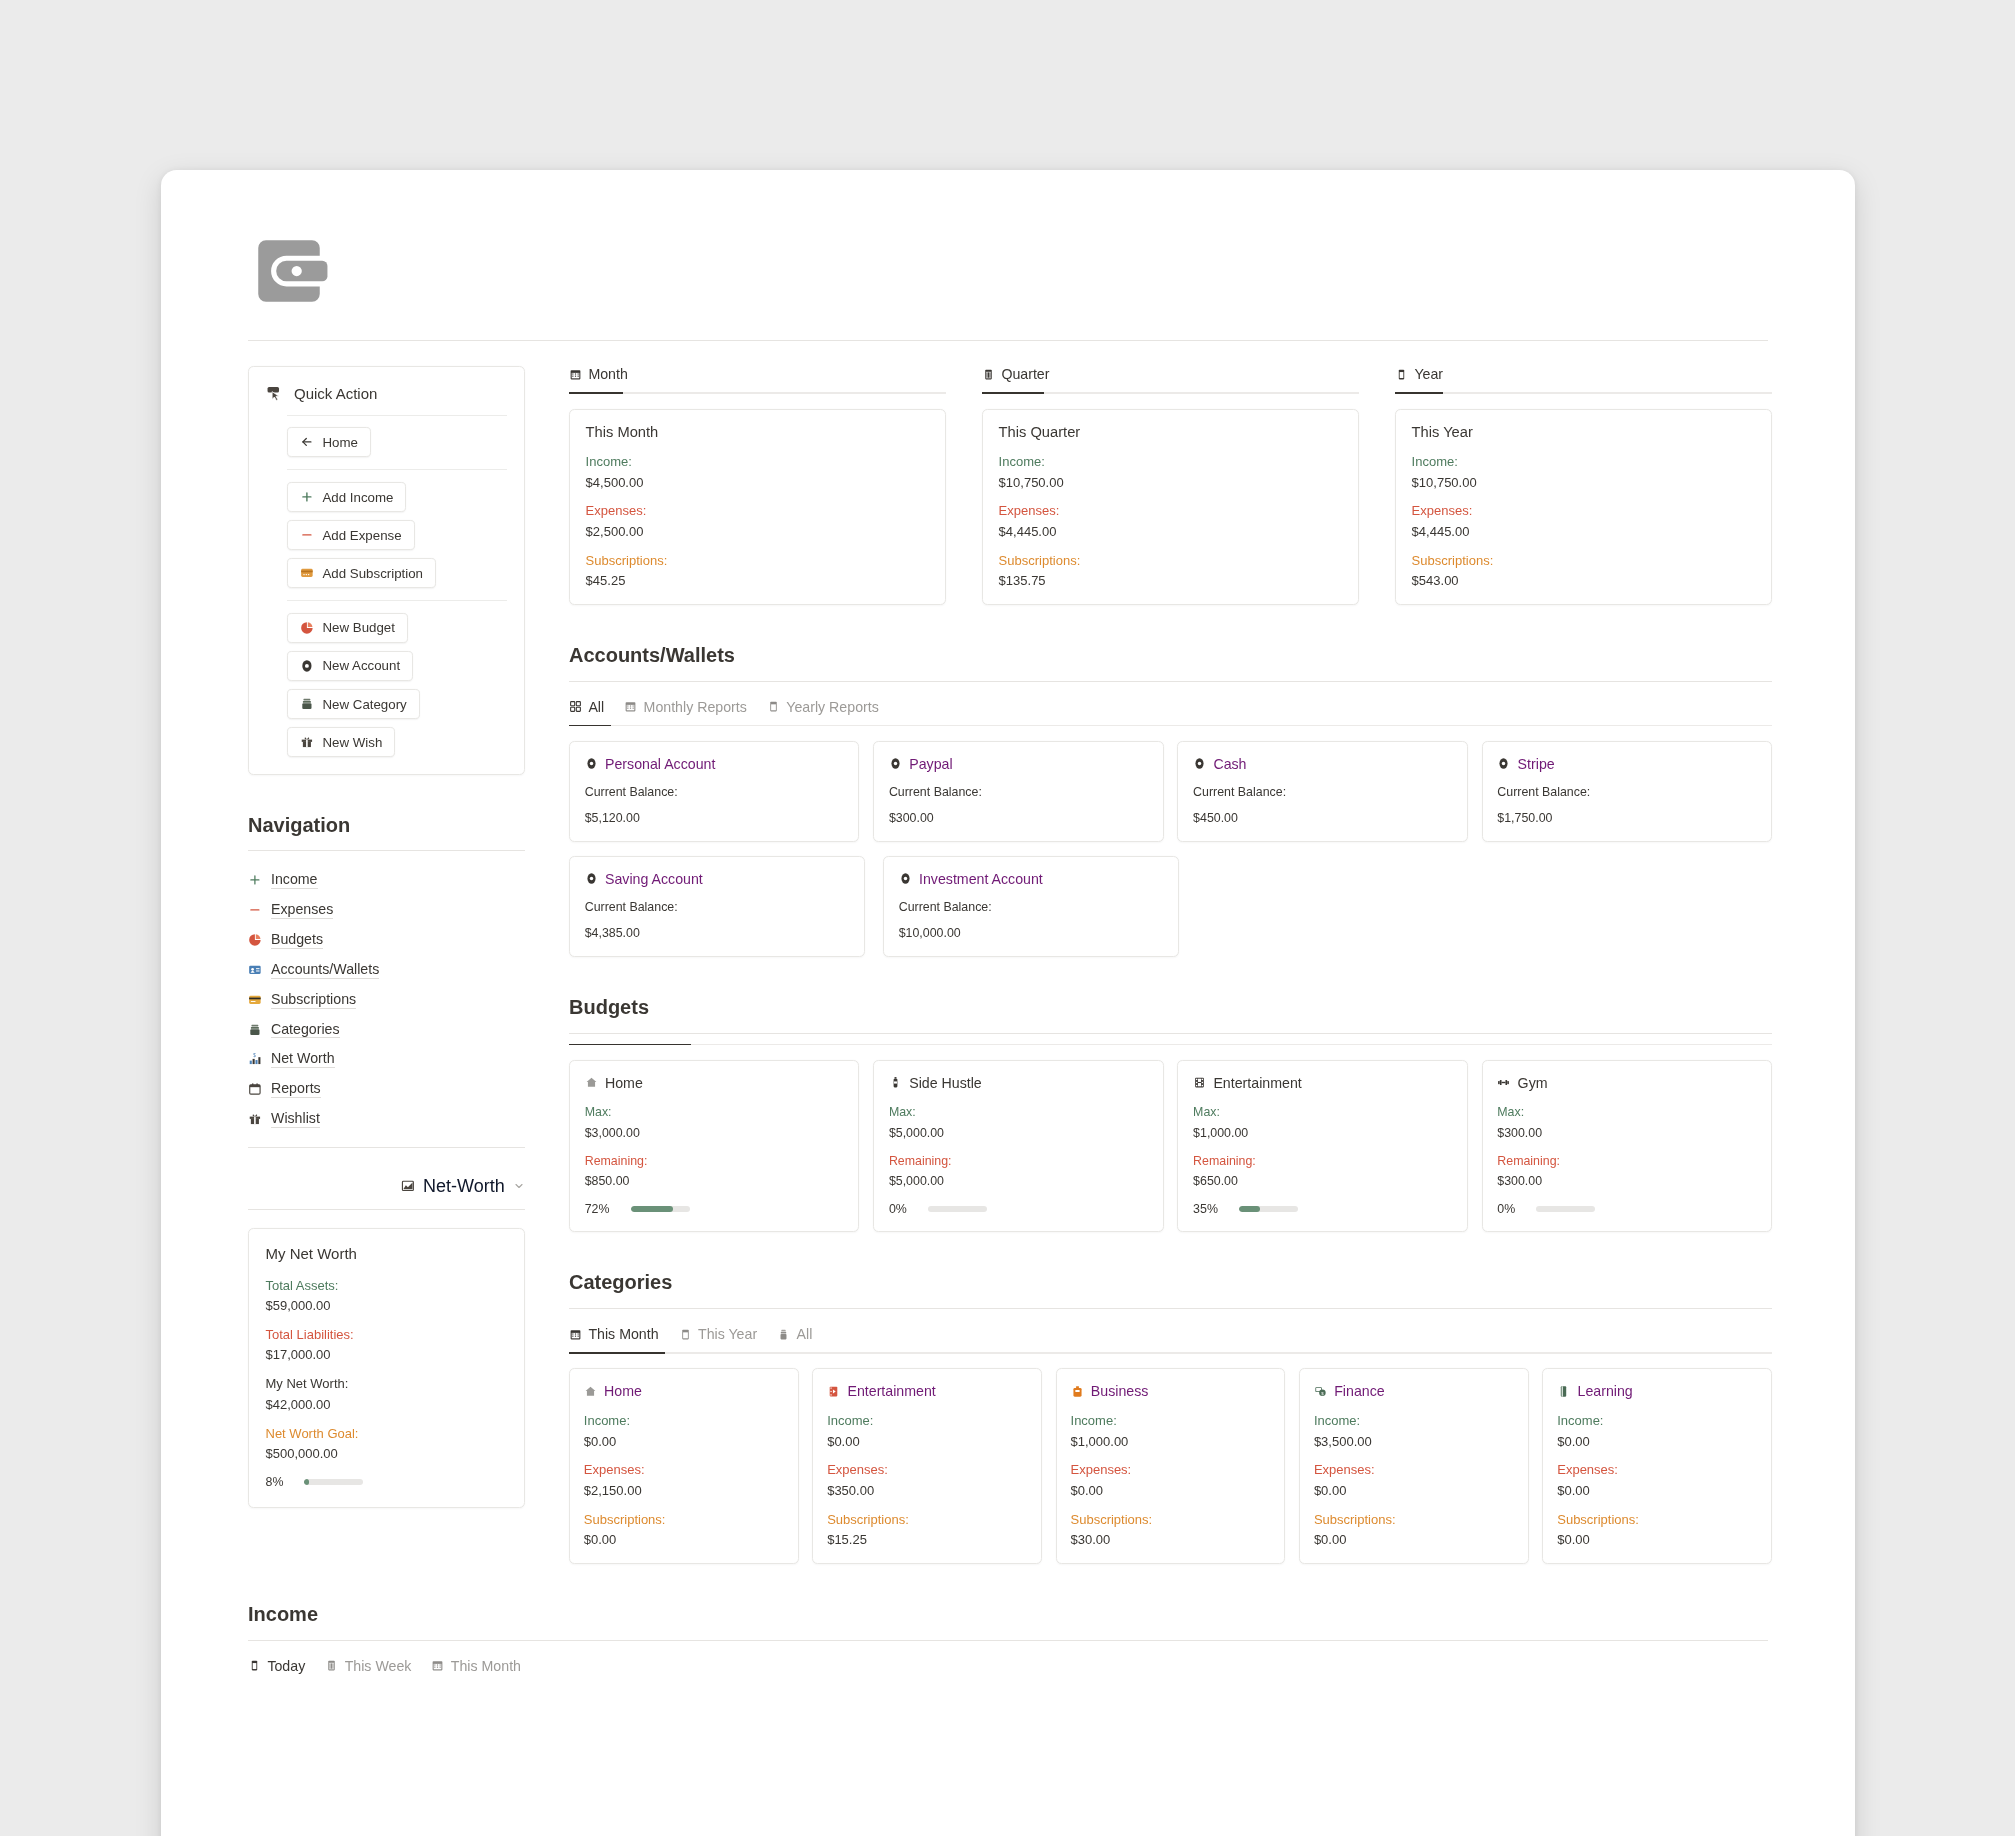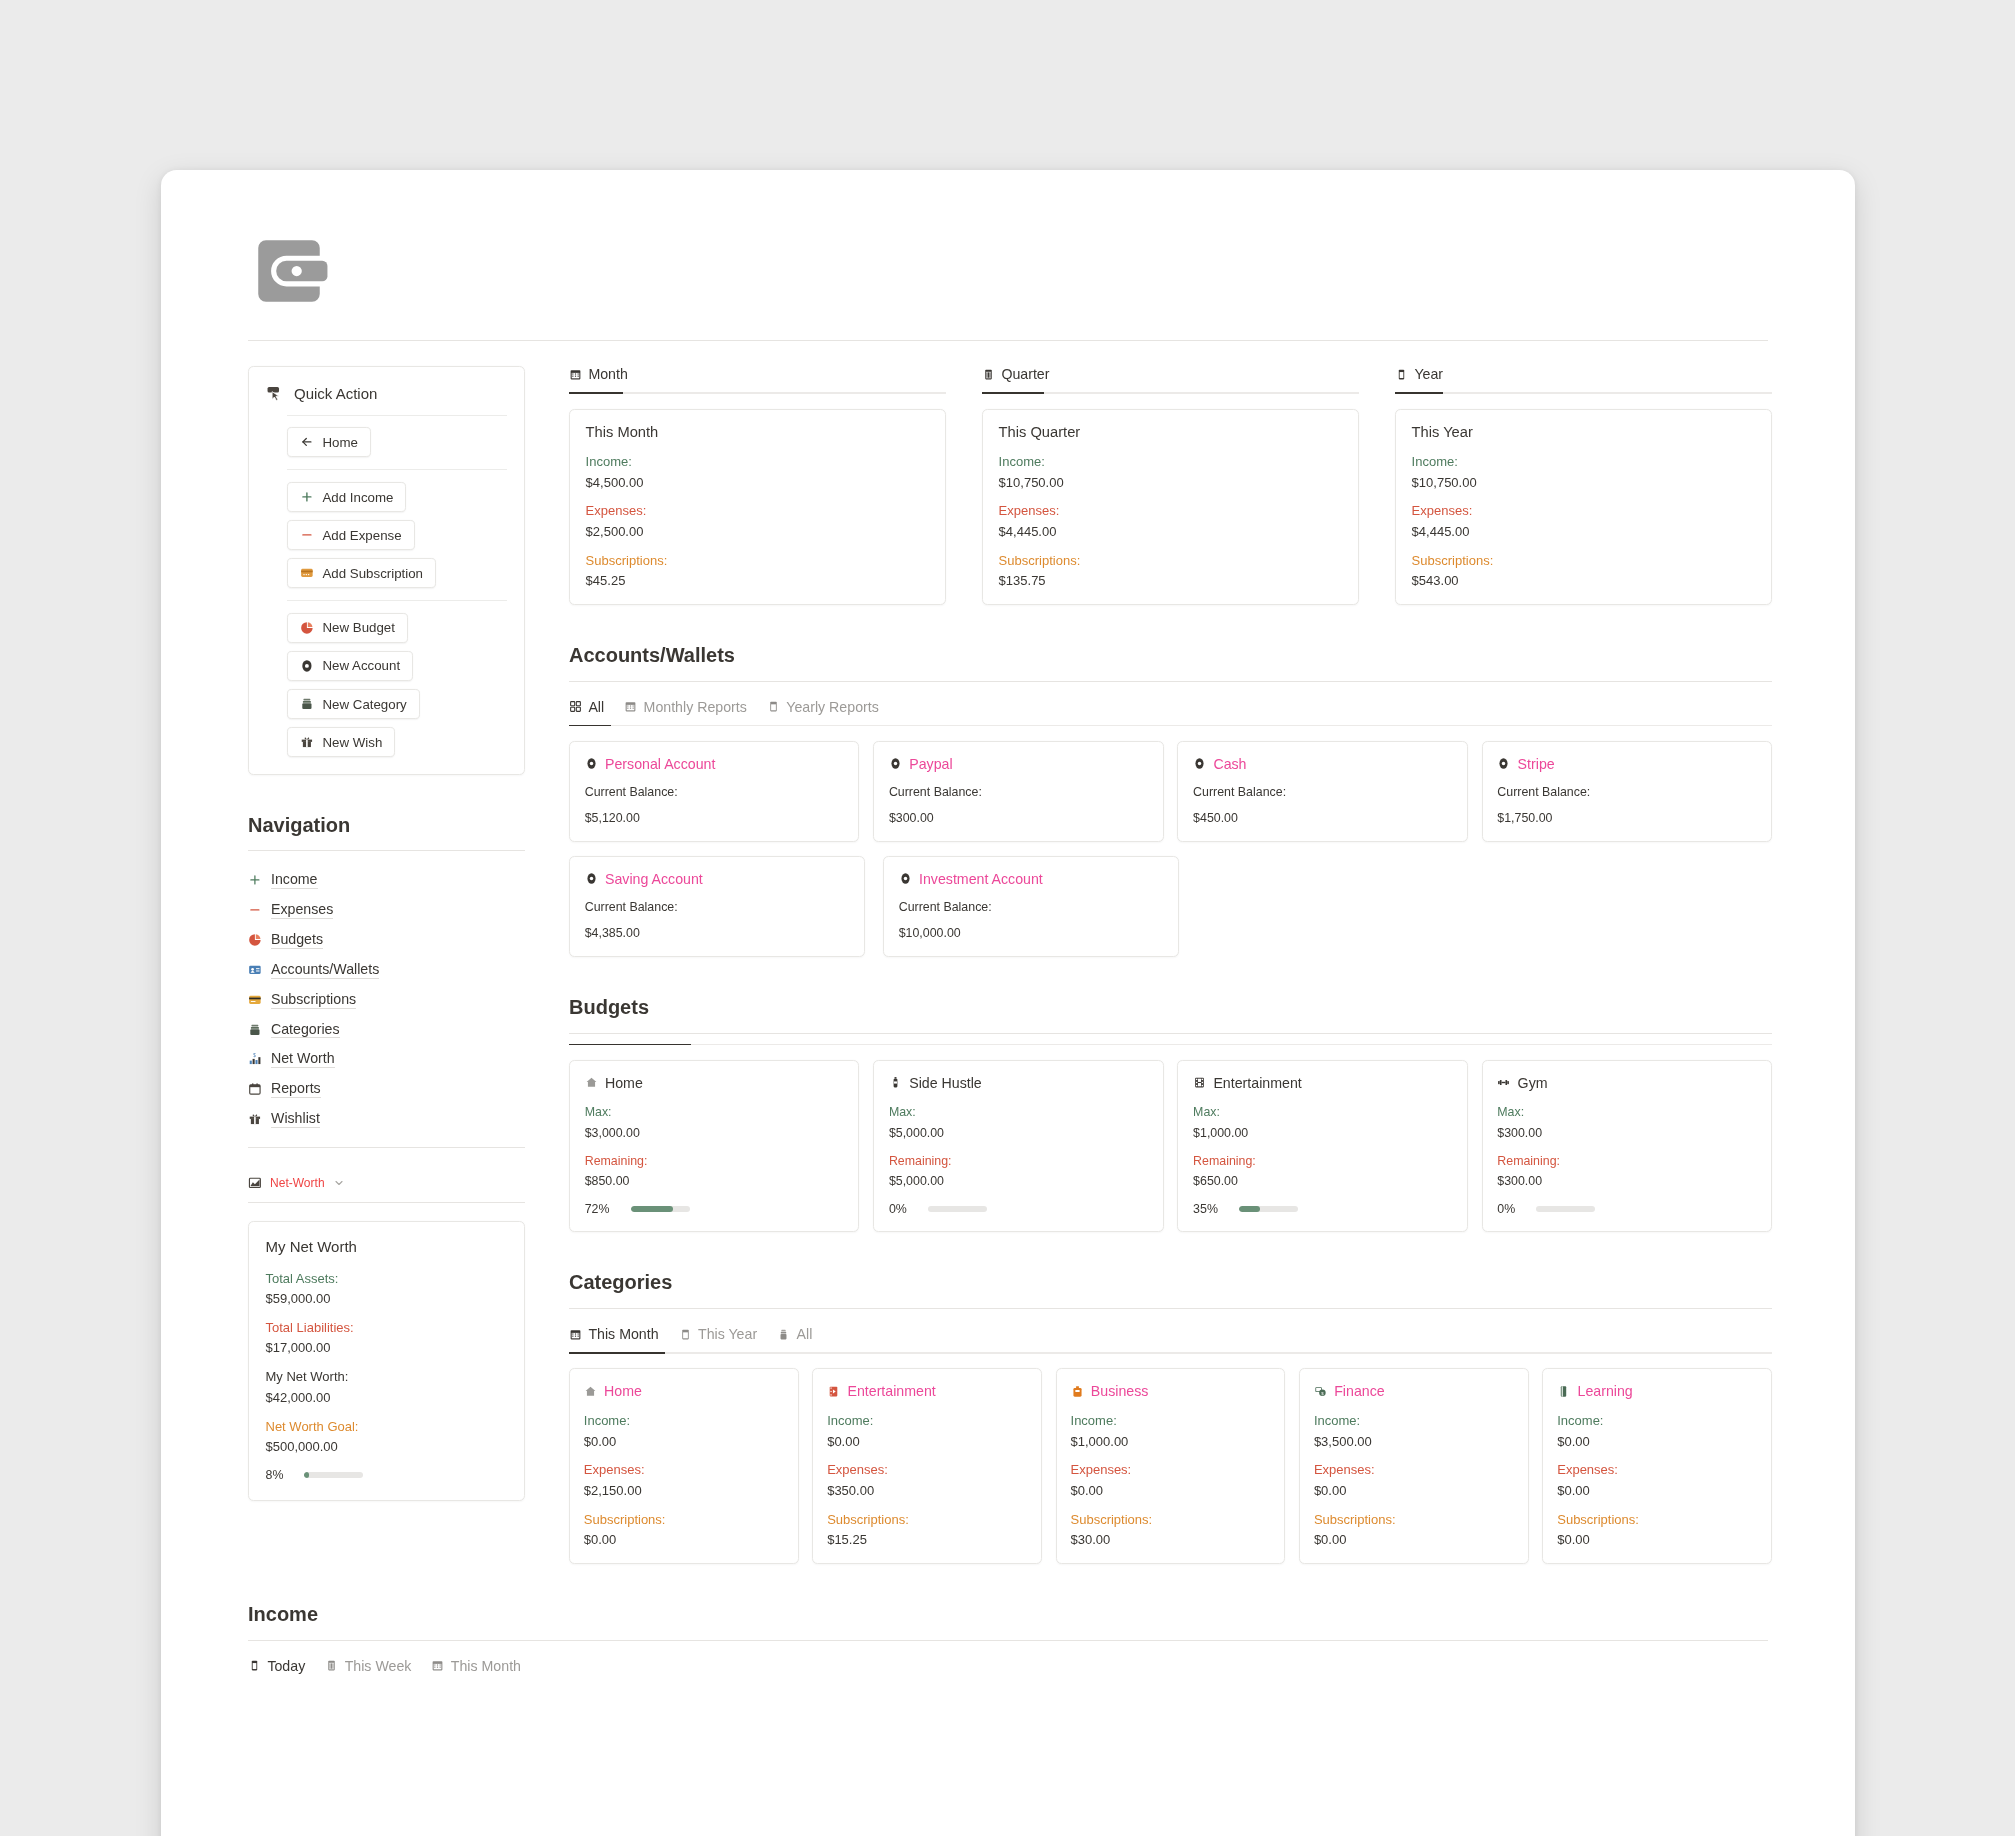--- a/index.html
+++ b/index.html
@@ -61,21 +61,21 @@
   .nav-list { margin-top: 13.8px; }
   .nav-item {
     display:flex; align-items:center; gap:9.2px;
     padding: 6px 0; font-size:14.2px; color:#3a3733;
   }
   .nav-item .txt { border-bottom:0.9px solid #dfddda; padding-bottom:0.9px; }
   .nav-bottom-rule { height:0.9px; background:#e6e4e1; margin-top: 13px; }
 
   .nw-toggle {
     display:flex; align-items:center; gap:8.3px;
-    font-size:12px; color:#ef4444; margin-top: 27.6px;
+    font-size:18px; color:#0f172a; margin-top: 27.6px; justify-content: flex-end;
   }
   .nw-rule { height:0.9px; background:#e6e4e1; margin-top: 12px; }
   .nw-card { margin-top: 19px; padding: 15.6px 16.5px 18.4px 16.5px; }
   .nw-card .h { font-size:15px; color:#3a3733; margin-bottom: 15.6px;}
   .lbl-row { font-size:13px; margin-bottom:5.5px; }
   .val-row { font-size:13px; color:#3a3733; margin-bottom: 13.8px; }
   .c-plain { color:#3a3733; }
   .c-red   { color:#d4553f; }
   .c-orange{ color:#dd8a2e; }
   .c-green { color:#4e7b5e; }
@@ -96,21 +96,21 @@
   .pcard { margin-top: 14.7px; padding: 14.7px 15.6px 15.6px 15.6px; }
   .pcard .h { font-size:14.7px; color:#3a3733; margin-bottom:13.8px; }
 
   .section-title { font-size:20px; font-weight:600; color:#3a3733; }
   .section-rule { height:0.9px; background:#e6e4e1; margin-top:13.8px; }
 
   .grid4 { display:flex; gap:13.8px; margin-top:14.7px; }
   .grid4 > .card { flex:1; padding:13.8px 14.7px 15.6px 14.7px; }
   .grid-row2 { display:flex; gap:18px; margin-top:13.8px; }
   .grid-row2 > .card { width: 296px; flex:none; padding:13.8px 14.7px 15.6px 14.7px; }
-  .acct-name { display:flex; align-items:center; gap:7.3px; font-size:14.2px; color:#ec4899; margin-bottom:13.8px; }
+  .acct-name { display:flex; align-items:center; gap:7.3px; font-size:14.2px; color:#701a75; margin-bottom:13.8px; }
   .acct-lbl { font-size:12.4px; color:#3a3733; margin-bottom:12px; }
   .acct-val { font-size:12.4px; color:#3a3733; }
 
   .bcard .n { display:flex; align-items:center; gap:7.3px; font-size:14.2px; color:#3a3733; margin-bottom:14.7px; }
   .bcard .l { font-size:12.4px; margin-bottom:6.4px; }
   .bcard .v { font-size:12.4px; color:#3a3733; margin-bottom:13.8px; }
 
   .grid5 { display:flex; gap:13.8px; margin-top:14.7px; }
   .grid5 > .card { flex:1; padding:13.8px 13.8px 15.6px 13.8px; }
 

